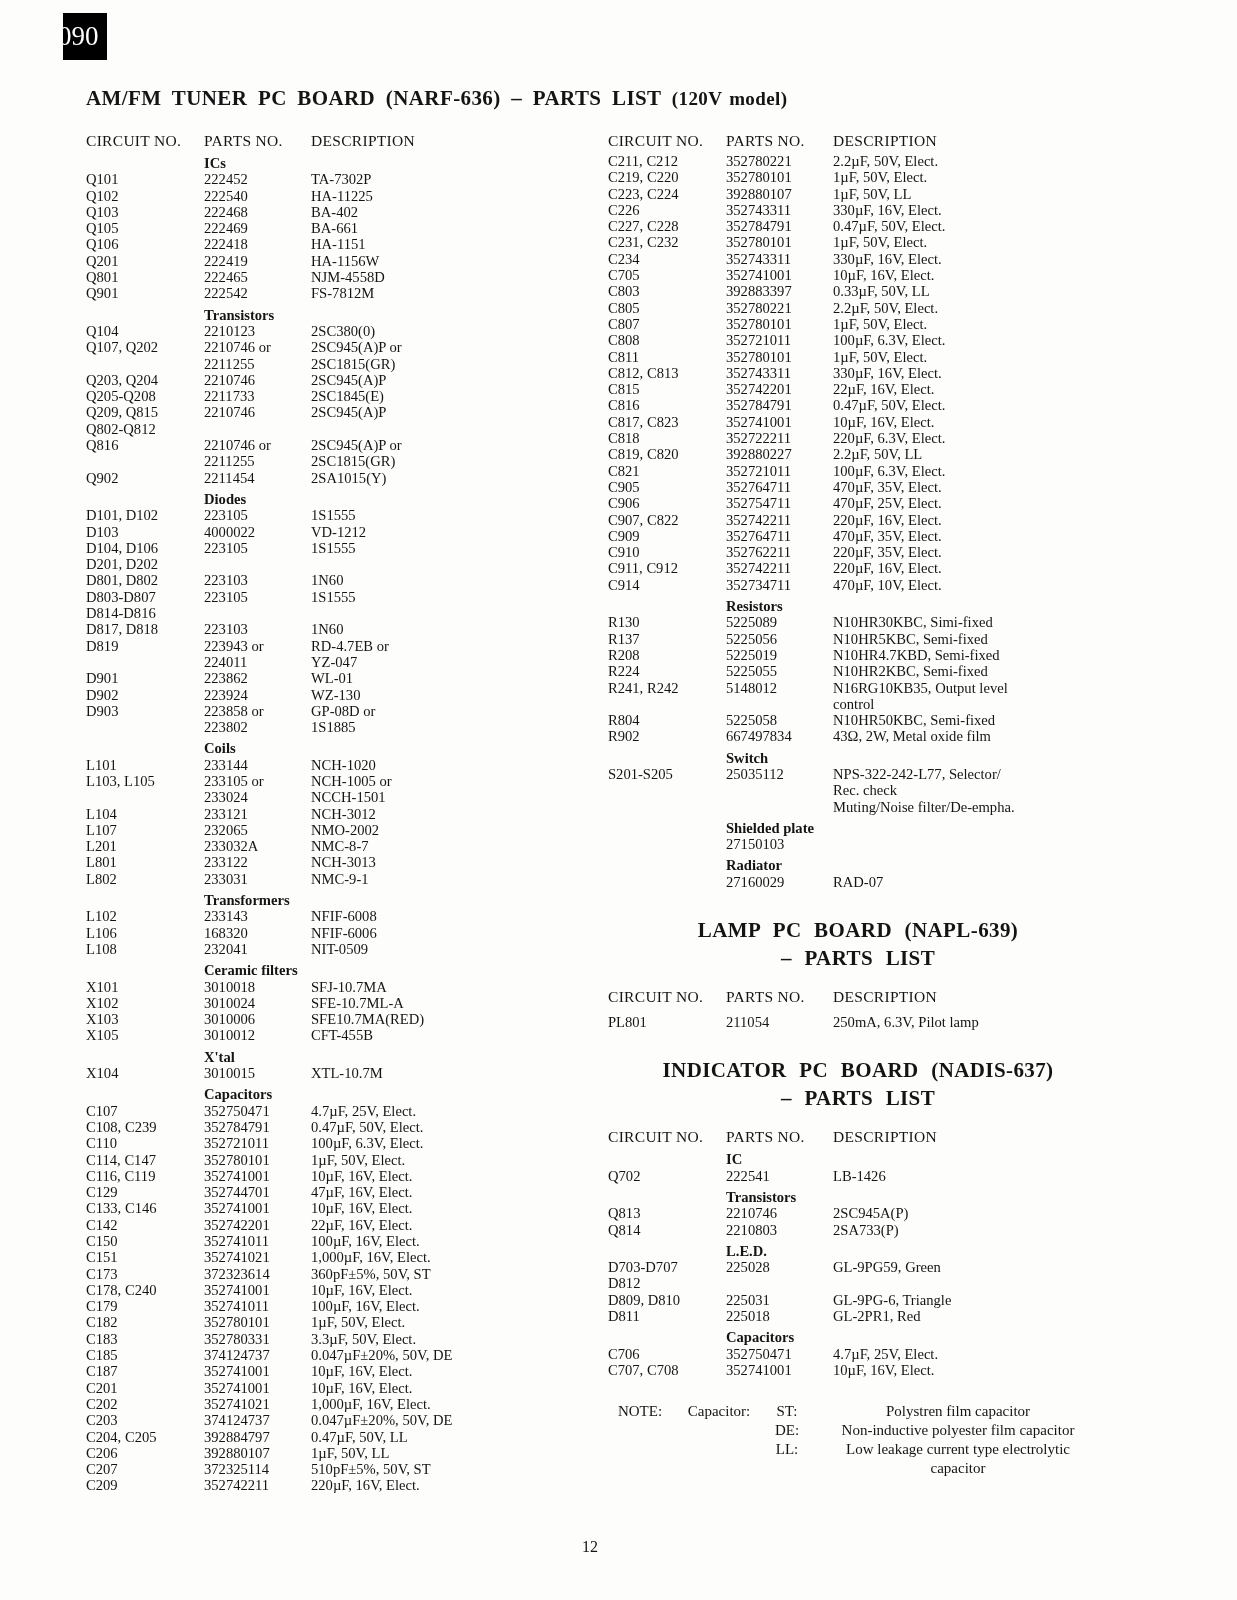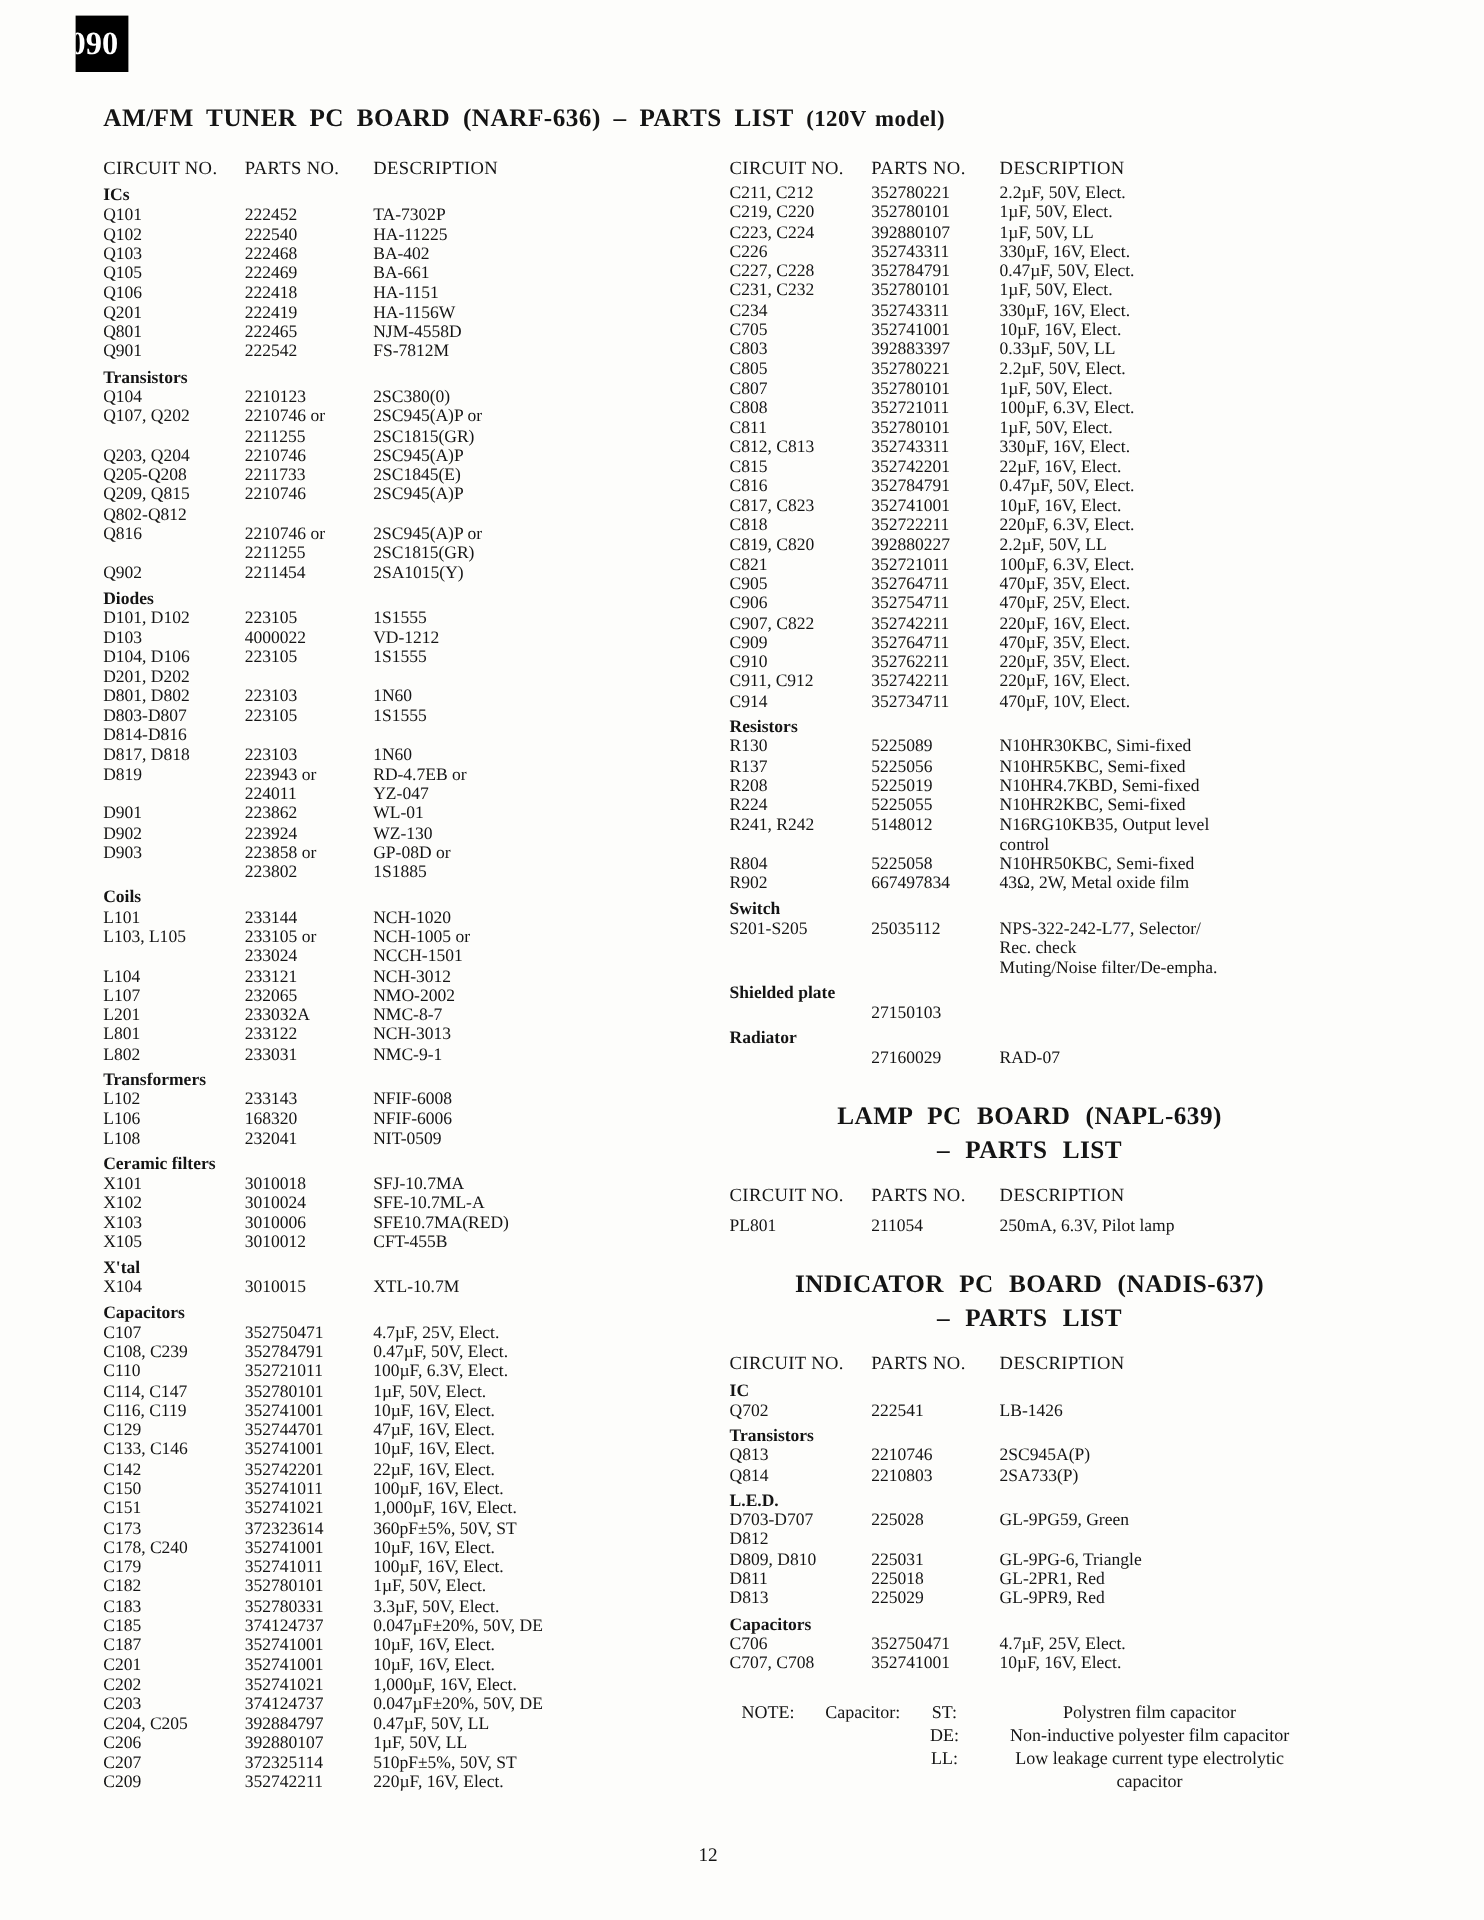--- a/index.html
+++ b/index.html
@@ -16,21 +16,21 @@
     left: 63px; top: 13px;
     width: 44px; height: 47px;
     background: #000;
     color: #fff;
     display: flex;
     align-items: center;
     overflow: hidden;
   }
   .corner-tag span {
     font-size: 27px;
-    font-weight: bold;
+    font-weight: normal;
     margin-left: -5px;
     font-family: "Liberation Serif", serif;
   }
   .content {
     position: absolute;
     left: 86px; top: 86px;
     width: 1070px;
   }
   .board1-title {
     font-size: 21px;
@@ -58,20 +58,21 @@
     display: grid;
     grid-template-columns: 118px 107px 1fr;
     font-size: 14.6px;
     line-height: 16.3px;
   }
   .row span { white-space: nowrap; }
   .group-label {
     font-weight: bold;
     font-size: 14.6px;
     line-height: 16.3px;
+    margin-left: 118px;
     margin-top: 5px;
   }
   .board-subtitle {
     font-size: 21px;
     font-weight: bold;
     line-height: 28px;
     word-spacing: 7px;
     letter-spacing: 0.4px;
     white-space: pre-line;
     margin-top: 26px;
@@ -756,25 +757,20 @@
           <div class="row">
             <span>D809, D810</span>
             <span>225031</span>
             <span>GL-9PG-6, Triangle</span>
           </div>
           <div class="row">
             <span>D811</span>
             <span>225018</span>
             <span>GL-2PR1, Red</span>
           </div>
-          <div class="row">
-            <span>D813</span>
-            <span>225029</span>
-            <span>GL-9PR9, Red</span>
-          </div>
           <div class="group-label">Capacitors</div>
           <div class="row">
             <span>C706</span>
             <span>352750471</span>
             <span>4.7µF, 25V, Elect.</span>
           </div>
           <div class="row">
             <span>C707, C708</span>
             <span>352741001</span>
             <span>10µF, 16V, Elect.</span>

